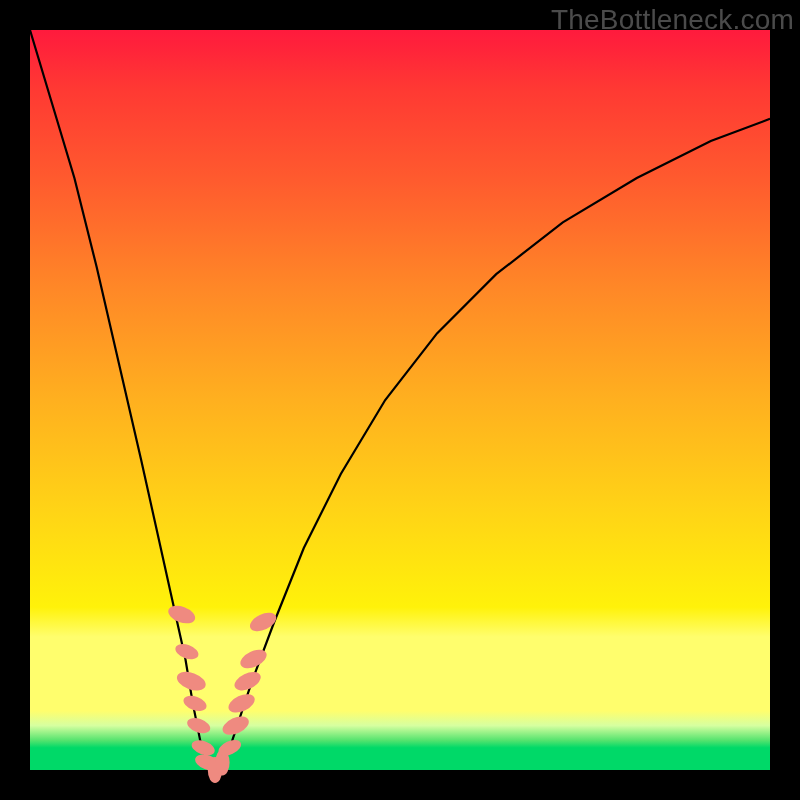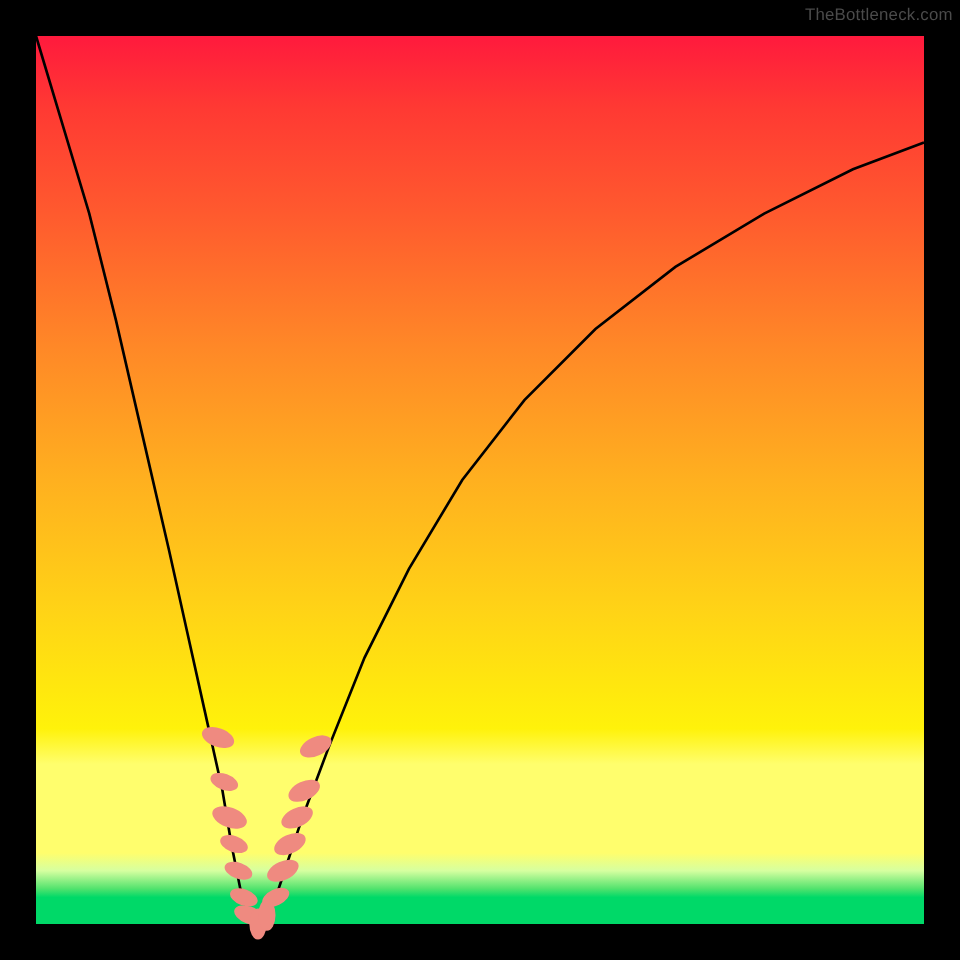--- a/index.html
+++ b/index.html
@@ -41,21 +41,21 @@
       #54e36e 96%,
       #00d968 97%,
       #00d968 100%
     );
   }
   .watermark {
     position: absolute;
     top: 4px;
     right: 6px;
     color: #4b4b4b;
-    font-size: 14px;
+    font-size: 28px;
     font-weight: 500;
     letter-spacing: 0.2px;
     user-select: none;
   }
   svg.curve-layer {
     position: absolute;
     left: 0;
     top: 0;
     width: 740px;
     height: 740px;

